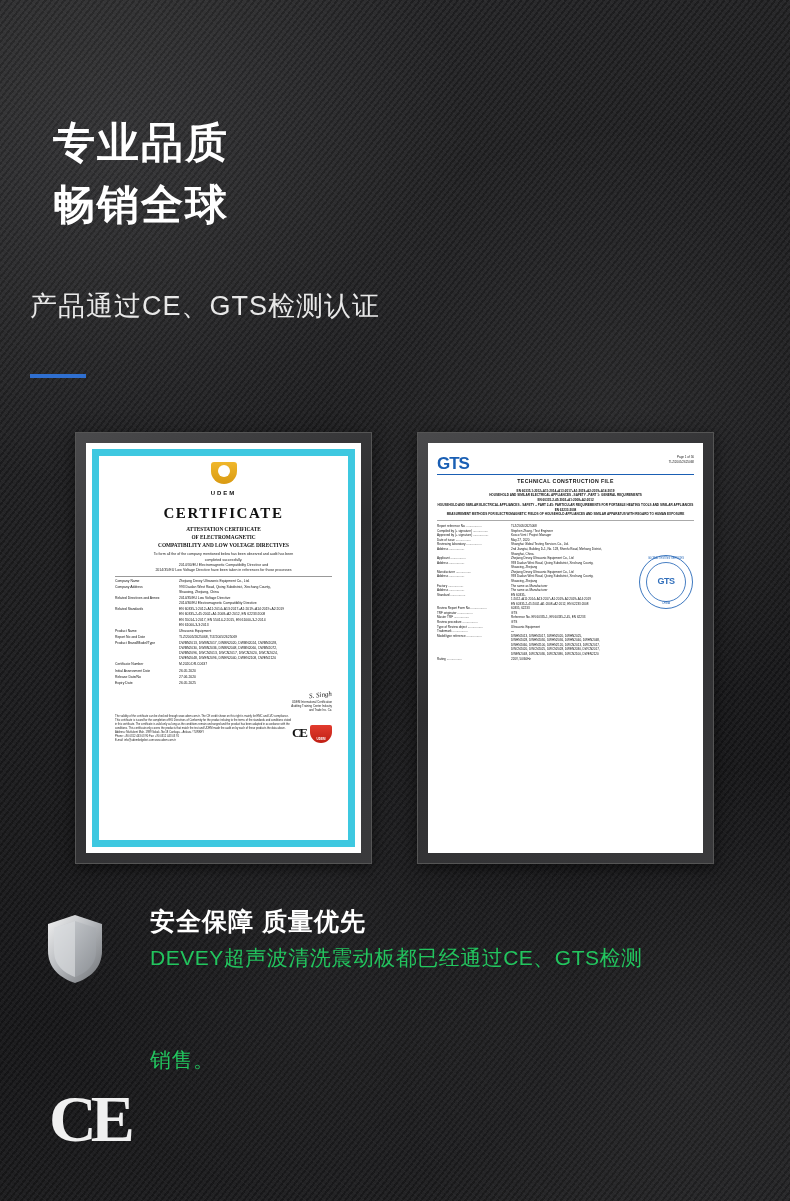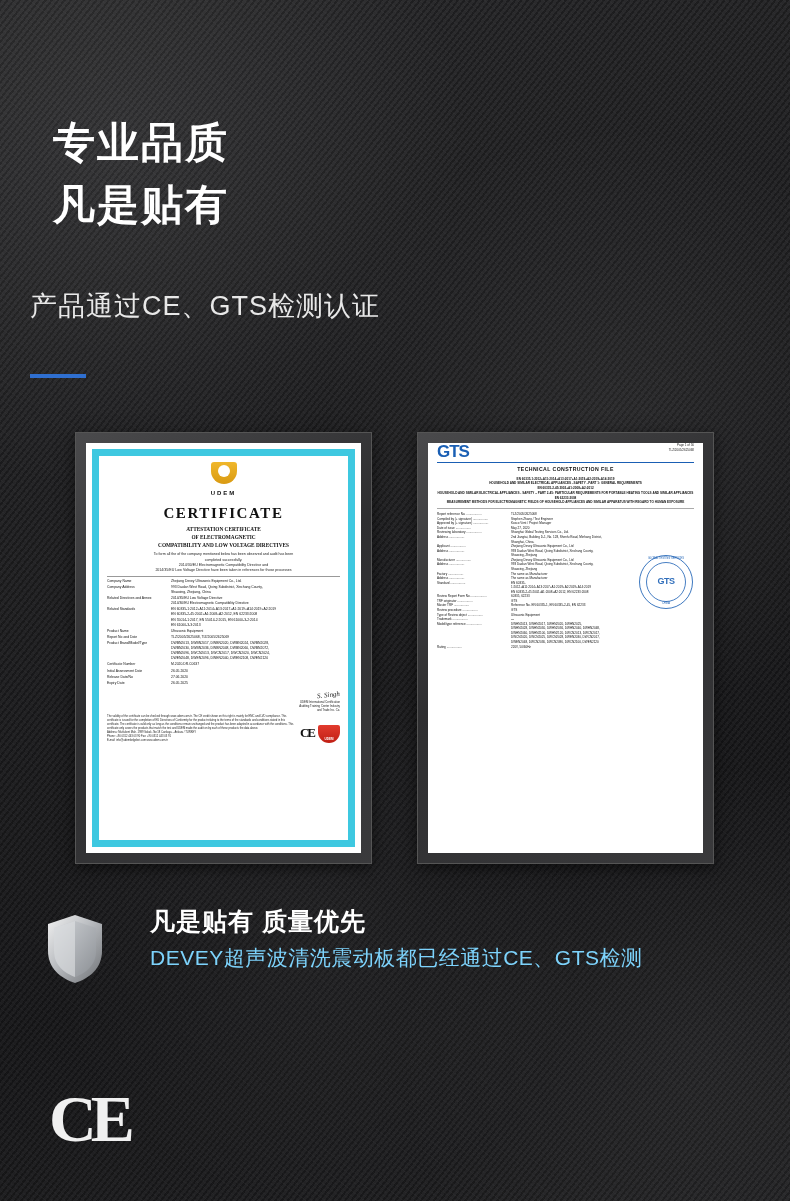--- a/index.html
+++ b/index.html
@@ -68,21 +68,21 @@
   .udem-border{
     position:absolute;inset:6px;
     border:7px solid #3ec8e0;
     box-sizing:border-box;
     background:#fff;
   }
   .udem-body{
     position:absolute;inset:13px;
     background:#fff;
     box-sizing:border-box;
-    padding:4px 8px;
+    padding:4px 16px;
     font-size:3.4px;
     color:#1a1a1a;
     line-height:1.45;
   }
   .udem-logo{
     width:34px;height:26px;margin:2px auto 1px auto;
     position:relative;
   }
   .udem-crest{
     width:26px;height:22px;margin:0 auto;
@@ -131,21 +131,21 @@
   .udem-stamp{
     width:22px;height:18px;background:linear-gradient(#e23b2e,#c01f14);
     border-radius:2px 2px 11px 11px;position:relative;
   }
   .udem-stamp span{
     position:absolute;bottom:1px;left:0;right:0;text-align:center;color:#fff;font-size:3px;font-weight:bold;
   }
 
   
   .gts-body{
-    position:absolute;inset:0;background:#fff;padding:0 9px;box-sizing:border-box;
+    position:absolute;inset:0;background:#fff;padding:12px 9px;box-sizing:border-box;
     font-size:3.1px;color:#111;line-height:1.45;
   }
   .gts-top{display:flex;justify-content:space-between;align-items:flex-start;}
   .gts-logo{
     font-family:"Liberation Sans", sans-serif;
     font-weight:bold;font-size:17px;color:#1a5fb4;letter-spacing:-1px;
     line-height:1;
   }
   .gts-meta{text-align:right;font-size:3px;color:#222;line-height:1.6;}
   .gts-rule{border-top:.6px solid #1a5fb4;margin:2px 0 3px 0;}
@@ -178,21 +178,21 @@
 
   
   .feature{position:absolute;}
   #feature-safety{left:45px;top:905px;width:715px;}
   #feature-ce{left:45px;top:1040px;width:715px;}
 
   .f-title{
     color:#ffffff;font-size:25px;font-weight:bold;letter-spacing:1px;
   }
   .f-body{
-    color:#7dd3fc;font-size:21px;line-height:31px;letter-spacing:.5px;margin-top:4px;
+    color:#22c55e;font-size:21px;line-height:31px;letter-spacing:.5px;margin-top:4px;
   }
   .shield{
     position:absolute;left:0;top:8px;width:60px;height:72px;
   }
   .ce-mark{
     position:absolute;left:4px;top:46px;
     font-family:"Liberation Serif", serif;
     font-size:66px;font-weight:bold;color:#f0f0f0;letter-spacing:-6px;
     line-height:1;
   }
@@ -200,21 +200,21 @@
 </style>
 </head>
 <body>
 
 <div class="bg"></div>
 
 <div class="content">
 
   <div class="headline">
     <span>专业品质</span>
-    <span class="l2">凡是贴有</span>
+    <span class="l2">畅销全球</span>
   </div>
   <div class="subhead">产品通过CE、GTS检测认证</div>
   <div class="rule"></div>
 
   <div class="frame" id="frame-left">
     <div class="frame-inner">
       <div class="udem-border"></div>
       <div class="udem-body">
 
         <div class="udem-logo">
@@ -464,28 +464,29 @@
             <stop offset="0%" stop-color="#cfd2d6"></stop>
             <stop offset="100%" stop-color="#8c9095"></stop>
           </linearGradient>
         </defs>
         <path d="M30 2 L57 11 L57 38 C57 55 45 65 30 70 C15 65 3 55 3 38 L3 11 Z" fill="url(#shg)"></path>
         <path d="M30 8 L51 15 L51 38 C51 52 41 60 30 64 C19 60 9 52 9 38 L9 15 Z" fill="url(#shg2)"></path>
         <path d="M30 8 L30 64 C19 60 9 52 9 38 L9 15 Z" fill="#e6e8ea" opacity=".55"></path>
       </svg>
     </div>
     <div class="f-text">
-      <div class="f-title">凡是贴有  质量优先</div>
+      <div class="f-title">安全保障  质量优先</div>
       <div class="f-body">
         <div>DEVEY超声波清洗震动板都已经通过CE、GTS检测</div>
       </div>
     </div>
   </div>
 
   <div class="feature" id="feature-ce">
     <div class="ce-mark">CE</div>
     <div class="f-text">
       <div class="f-body">
+        <div>销售。</div>
       </div>
     </div>
   </div>
 
 </div>
 
 </body></html>

